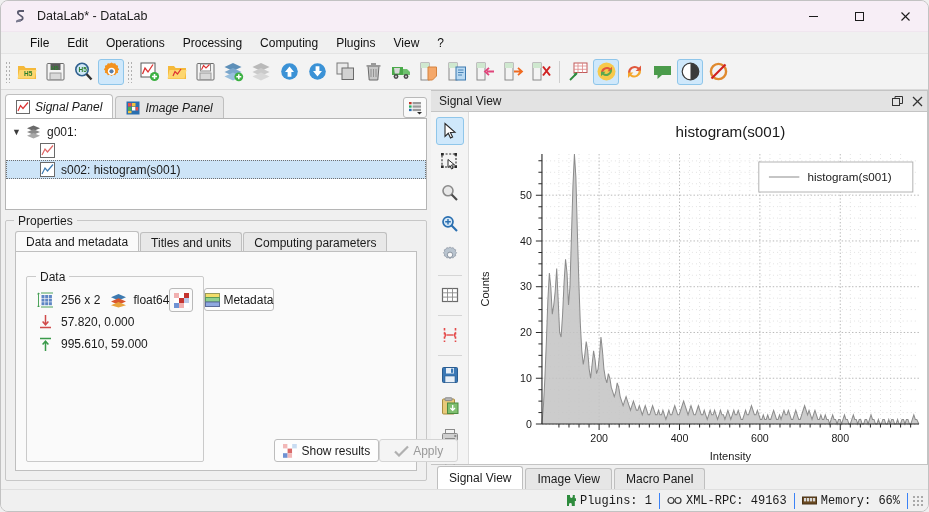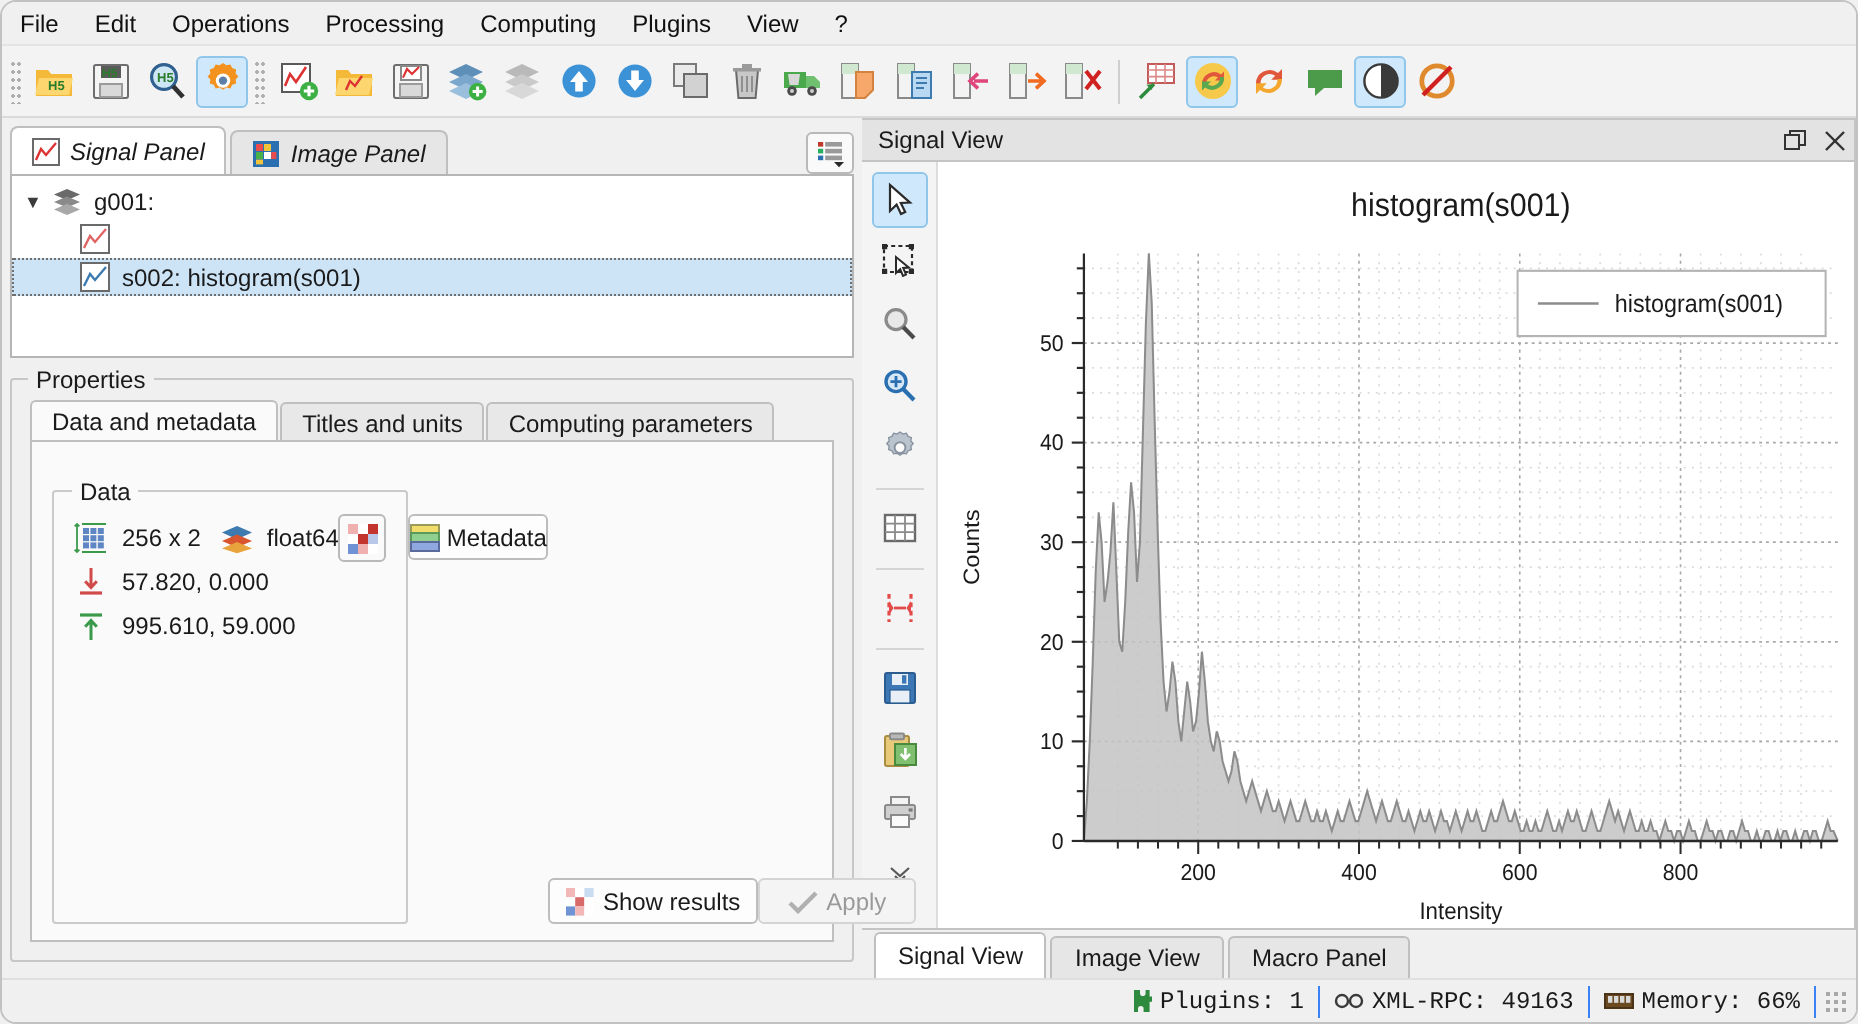--- a/index.html
+++ b/index.html
@@ -25,21 +25,21 @@
   .app-icon { width:16px; height:16px; margin-left:12px; margin-right:8px; flex:none; }
   .title-text { font-size:12.5px; color:#1b1b1b; }
   .win-btns { margin-left:auto; display:flex; height:31px; }
   .win-btn {
     width:46px; height:31px; display:flex; align-items:center; justify-content:center;
     font-size:12px; color:#1b1b1b;
   }
   
   .menubar {
     height:22px; background:#f0f0f0; display:flex; align-items:center;
-    padding-left:0; flex:none; border-bottom:1px solid #e4e4e4;
+    padding-left:20px; flex:none; border-bottom:1px solid #e4e4e4;
   }
   .menu-item { padding:2px 9px; font-size:12px; color:#101010; }
   
   .toolbar {
     height:36px; background:#f3f3f3; display:flex; align-items:center;
     flex:none; border-bottom:1px solid #dadada; padding:0 2px;
   }
   .tb-grip {
     width:6px; height:22px; margin:0 2px; flex:none;
     background-image:radial-gradient(#b0b0b0 40%, transparent 41%);
@@ -165,20 +165,45 @@
     background-size:4px 4px;
   }
   .axis-label { font-size:11px; fill:#1a1a1a; }
   .tick-text { font-size:10.5px; fill:#1a1a1a; }
 </style>
 </head>
 <body>
 
 <div class="window">
 
+  <div class="titlebar">
+    <svg class="app-icon" viewBox="0 0 16 16">
+      <path d="M4 2 h7 v2 h-4 c-1.2 0 -1.6 1 -0.7 1.7 l3.2 2.4 c1.8 1.4 1.4 4.3 -1 4.9 l-4.5 1 v-2 l4 -0.9 c1 -0.25 1.2 -1.3 0.4 -1.9 l-3.2 -2.4 c-2 -1.5 -1.4 -4.8 1.1 -4.8 z" fill="#5a5a6e"></path>
+      <path d="M3 12.4 l5 -1.1 v2.1 l-5 1.1 z" fill="#7b7b90"></path>
+    </svg>
+    <span class="title-text">DataLab* - DataLab</span>
+    <div class="win-btns">
+      <div class="win-btn">
+        <svg width="11" height="11" viewBox="0 0 11 11">
+            <line x1="1" y1="5.5" x2="10" y2="5.5" stroke="#1b1b1b" stroke-width="1"></line>
+          </svg>
+      </div>
+      <div class="win-btn">
+        <svg width="11" height="11" viewBox="0 0 11 11">
+            <rect x="1.5" y="1.5" width="8" height="8" fill="none" stroke="#1b1b1b" stroke-width="1"></rect>
+          </svg>
+      </div>
+      <div class="win-btn close">
+        <svg width="11" height="11" viewBox="0 0 11 11">
+            <line x1="1.5" y1="1.5" x2="9.5" y2="9.5" stroke="currentColor" stroke-width="1.1"></line>
+            <line x1="9.5" y1="1.5" x2="1.5" y2="9.5" stroke="currentColor" stroke-width="1.1"></line>
+          </svg>
+      </div>
+    </div>
+  </div>
 
   <div class="menubar">
     <div class="menu-item">File</div>
     <div class="menu-item">Edit</div>
     <div class="menu-item">Operations</div>
     <div class="menu-item">Processing</div>
     <div class="menu-item">Computing</div>
     <div class="menu-item">Plugins</div>
     <div class="menu-item">View</div>
     <div class="menu-item">?</div>

